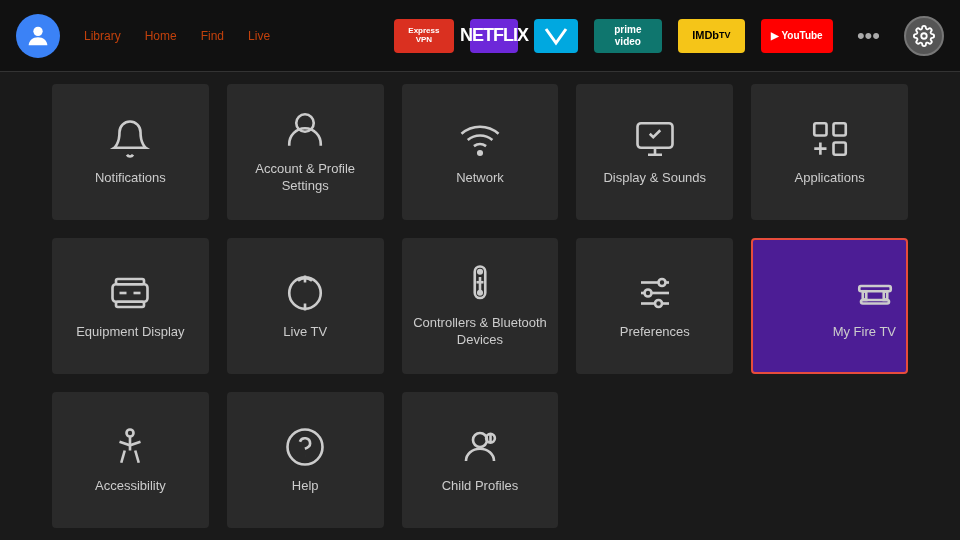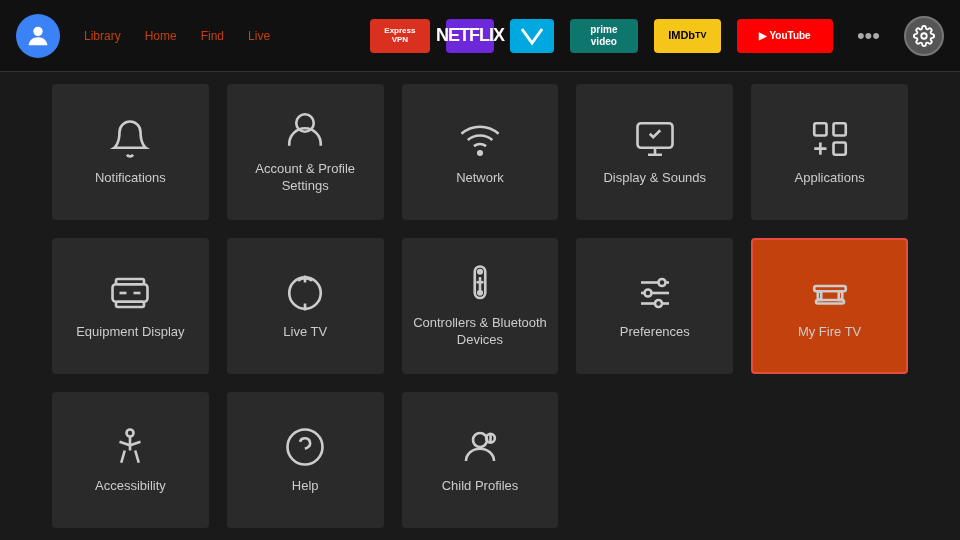--- a/index.html
+++ b/index.html
@@ -57,21 +57,21 @@
       padding: 0 8px;
       font-size: 12px;
       font-weight: 900;
       cursor: pointer;
     }
     .app-expressvpn { background: #da3020; color: #fff; font-size: 9px; width: 60px; }
     .app-netflix { background: #6d28d9; color: #fff; font-size: 18px; letter-spacing: -1px; width: 48px; }
     .app-freevee { background: #00a8e0; color: #fff; width: 44px; }
     .app-prime { background: #00a8e0; color: #fff; font-size: 8px; width: 68px; text-align: center; line-height: 1.1; }
     .app-imdb { background: #f5c518; color: #000; font-size: 13px; font-weight: 900; width: 67px; }
-    .app-youtube { background: #ff0000; color: #fff; font-size: 11px; width: 96px; }
+    .app-youtube { background: #ff0000; color: #fff; font-size: 11px; width: 72px; }
     .nav-dots {
       color: #aaa;
       font-size: 22px;
       cursor: pointer;
       padding: 4px 8px;
     }
     .nav-settings {
       width: 40px; height: 40px;
       border-radius: 50%;
       background: #555;
@@ -108,22 +108,23 @@
       fill: none;
       stroke-width: 1.5;
     }
     .grid-item-label {
       font-size: 13px;
       color: #ccc;
       text-align: center;
       line-height: 1.3;
     }
     .grid-item.selected {
-      background: #c2410c;
+      background: #4c1d95;
       border: 2px solid #e74c3c;
+      align-items: flex-end;
     }
   </style>
 </head>
 <body>
 
 <div class="top-nav">
   <div class="nav-avatar">
     <svg viewBox="0 0 24 24" fill="#fff">
       <circle cx="12" cy="8" r="4"></circle>
       <path d="M4 20c0-4 3.6-7 8-7s8 3 8 7" fill="#fff"></path>

